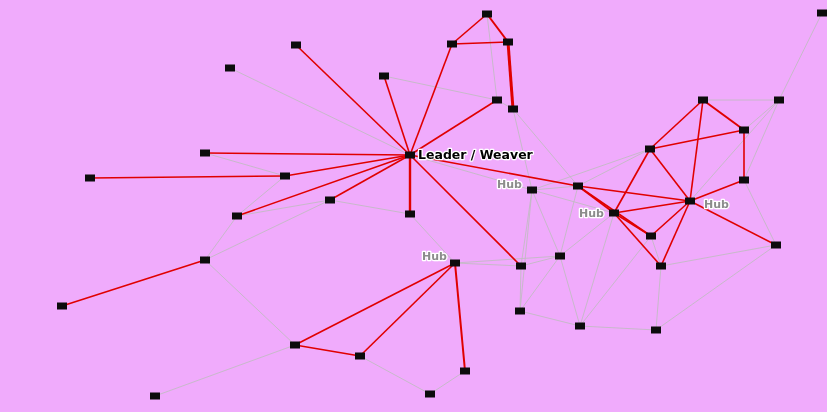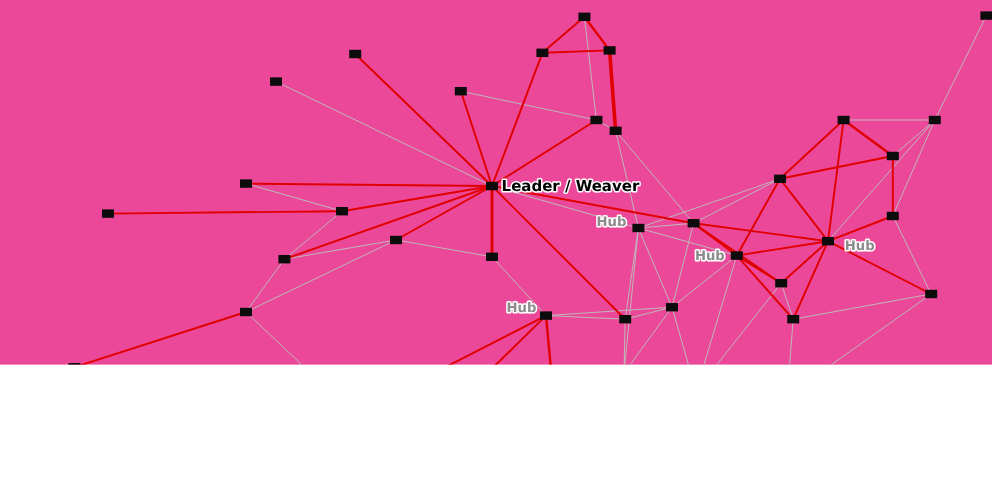--- a/index.html
+++ b/index.html
@@ -4,22 +4,22 @@
 <style>
   html, body {
     margin: 0;
     padding: 0;
     background: #ffffff;
     font-family: "DejaVu Sans", "Liberation Sans", sans-serif;
   }
   .stage {
     position: relative;
     width: 827px;
-    height: 304px;
-    background: #ec4899;
+    height: 412px;
+    background: #f0abfc;
     overflow: hidden;
   }
   .stage svg {
     display: block;
     width: 827px;
     height: 412px;
   }
 </style>
 </head>
 <body>

